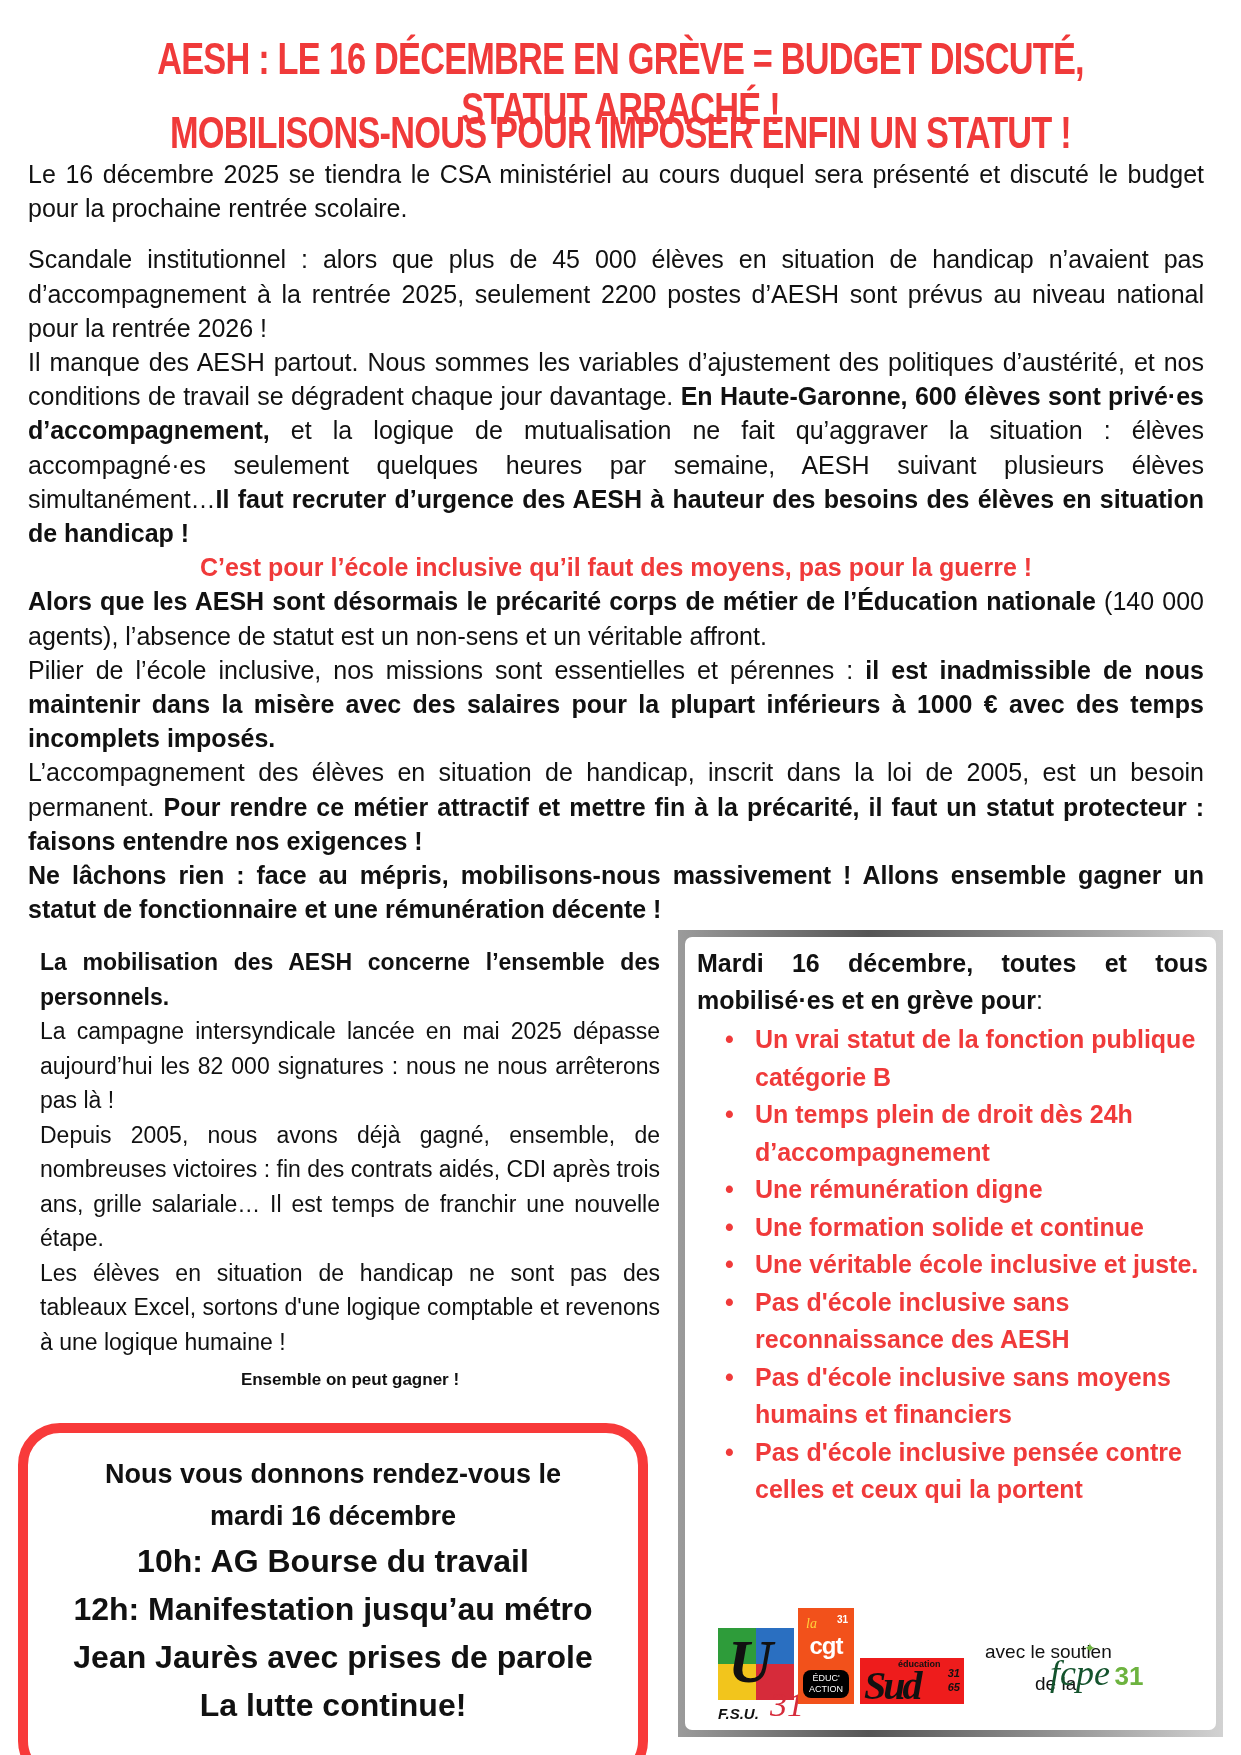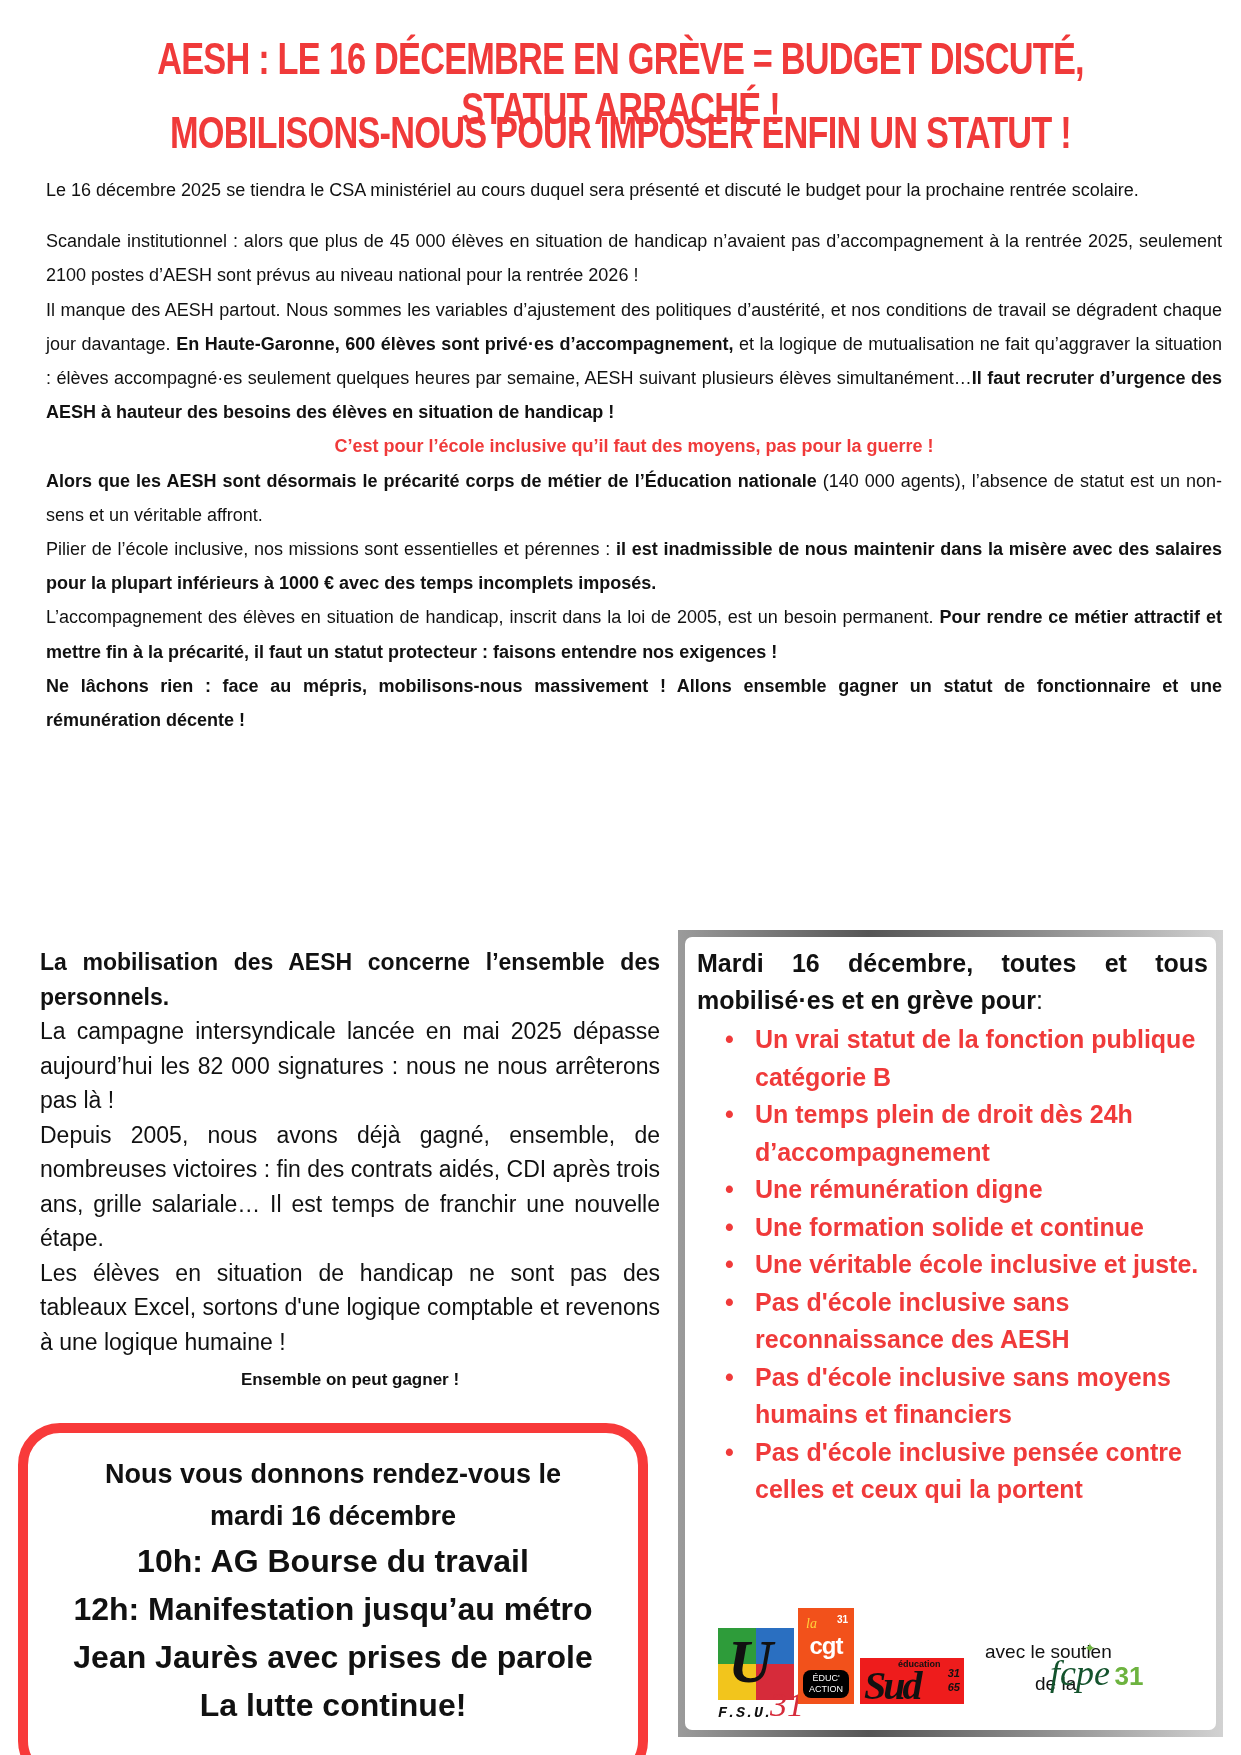--- a/index.html
+++ b/index.html
@@ -3,22 +3,22 @@
 <meta charset="utf-8">
 <style>
   html, body { margin: 0; padding: 0; background: #ffffff; }
   body { width: 1241px; height: 1755px; position: relative; overflow: hidden;
          font-family: "Liberation Sans", sans-serif; color: #111111; }
   .title { position: absolute; left: 0; width: 1241px; text-align: center;
            font-family: "Liberation Sans", sans-serif; font-weight: bold;
            color: #f03a3a; letter-spacing: -1px; transform-origin: center top; }
   .title1 { top: 34px; font-size: 44px; transform: scaleX(0.78); }
   .title2 { top: 108px; font-size: 44px; transform: scaleX(0.78); }
-  .body { position: absolute; left: 46px; width: 1176px; top: 157px;
-          font-size: 18px; line-height: 34.2px; text-align: justify; margin-top: 16px; }
+  .body { position: absolute; left: 28px; width: 1176px; top: 157px;
+          font-size: 25px; line-height: 34.2px; text-align: justify; }
   .body p { margin: 0; }
   .body p.gap { margin-top: 17px; }
   .center-red { text-align: center; color: #f03a3a; font-weight: bold; }
   b { font-weight: bold; }
 
   .left-col { position: absolute; left: 40px; top: 945px; width: 620px;
               font-size: 23px; line-height: 34.5px; text-align: justify; }
   .left-col p { margin: 0; }
   .left-col .slogan { text-align: center; font-weight: bold; font-size: 17px; margin-top: 4px; }
 
@@ -39,21 +39,21 @@
   .demands-list li { position: relative; padding-left: 30px; color: #f03a3a; font-weight: bold;
                      font-size: 25px; line-height: 37.5px; }
   .demands-list li .bullet { position: absolute; left: 0; top: 0; color: #f03a3a; }
 
   .logos { position: absolute; left: 0; right: 0; bottom: 12px; height: 110px; }
   .logo { position: absolute; }
   .fsu { left: 33px; top: 20px; width: 80px; height: 80px; }
   .fsu .q { position: absolute; width: 38px; height: 36px; }
   .fsu .u { position: absolute; left: 10px; top: -2px; font-family: "Liberation Serif", serif;
             font-style: italic; font-weight: bold; font-size: 62px; color: #111; }
-  .fsu .lbl { position: absolute; left: 0; bottom: -14px; font-family: Liberation Mono, monospace;
+  .fsu .lbl { position: absolute; left: 0; bottom: -14px; font-family: Liberation Sans, sans-serif;
               font-style: italic; font-weight: bold; font-size: 15px; color: #111; }
   .fsu .n31 { position: absolute; left: 52px; bottom: -16px; font-family: "Liberation Serif", serif;
               font-style: italic; font-size: 34px; color: #d62b3a; }
   .cgt { left: 113px; top: 0; width: 56px; height: 96px; background: #f2511b; text-align: center; color: #fff; }
   .cgt .la { font-family: "Liberation Serif", serif; font-style: italic; color: #ffd23b; font-size: 14px;
              position: absolute; left: 8px; top: 8px; }
   .cgt .n { position: absolute; right: 6px; top: 6px; font-size: 10px; font-weight: bold; }
   .cgt .w { position: absolute; left: 0; right: 0; top: 24px; font-size: 24px; font-weight: bold; letter-spacing: -1px; }
   .cgt .ea { position: absolute; left: 5px; right: 5px; bottom: 6px; background: #000000; color: #fff;
              border-radius: 8px; font-size: 9px; line-height: 11px; padding: 3px 0; }
@@ -72,21 +72,21 @@
   .fcpe .star { position: absolute; left: 34px; top: -12px; color: #6db33f; font-size: 14px; }
 </style>
 </head>
 <body>
 
 <div class="title title1">AESH  : LE 16 DÉCEMBRE EN GRÈVE = BUDGET DISCUTÉ, STATUT ARRACHÉ !</div>
 <div class="title title2">MOBILISONS-NOUS POUR IMPOSER ENFIN UN STATUT !</div>
 
 <div class="body">
   <p>Le 16 décembre 2025 se tiendra le CSA ministériel au cours duquel sera présenté et discuté le budget pour la prochaine rentrée scolaire.</p>
-  <p class="gap">Scandale institutionnel : alors que plus de 45 000 élèves en situation de handicap n’avaient pas d’accompagnement à la rentrée 2025, seulement 2100 postes d’AESH sont prévus au niveau national pour la rentrée 2026 !</p>
+  <p class="gap">Scandale institutionnel : alors que plus de 45 000 élèves en situation de handicap n’avaient pas d’accompagnement à la rentrée 2025, seulement 2200 postes d’AESH sont prévus au niveau national pour la rentrée 2026 !</p>
   <p><span>Il manque des AESH partout. Nous sommes les variables d’ajustement des politiques d’austérité, et nos conditions de travail se dégradent chaque jour davantage. </span><b>En Haute-Garonne, 600 élèves sont privé·es d’accompagnement,</b><span> et la logique de mutualisation ne fait qu’aggraver la situation : élèves accompagné·es seulement quelques heures par semaine, AESH suivant plusieurs élèves simultanément…</span><b>Il faut recruter d’urgence des AESH à hauteur des besoins des élèves en situation de handicap !</b></p>
   <p class="center-red">C’est pour l’école inclusive qu’il faut des moyens, pas pour la guerre !</p>
   <p><b>Alors que les AESH sont désormais le précarité corps de métier de l’Éducation nationale</b><span> (140 000 agents), l’absence de statut est un non-sens et un véritable affront.</span></p>
   <p><span> Pilier de l’école inclusive, nos missions sont essentielles et pérennes : </span><b>il est inadmissible de nous maintenir dans la misère avec des salaires pour la plupart inférieurs à 1000 € avec des temps incomplets imposés.</b></p>
   <p><span>L’accompagnement des élèves en situation de handicap, inscrit dans la loi de 2005, est un besoin permanent. </span><b>Pour rendre ce métier attractif et mettre fin à la précarité, il faut un statut protecteur</b><b> : faisons entendre nos exigences !</b></p>
   <p><b>Ne lâchons rien : face au mépris, mobilisons-nous massivement ! Allons ensemble gagner un statut de fonctionnaire et une rémunération décente !</b></p>
 </div>
 
 <div class="left-col">
   <p><b>La mobilisation des AESH concerne l’ensemble des personnels.</b></p>

